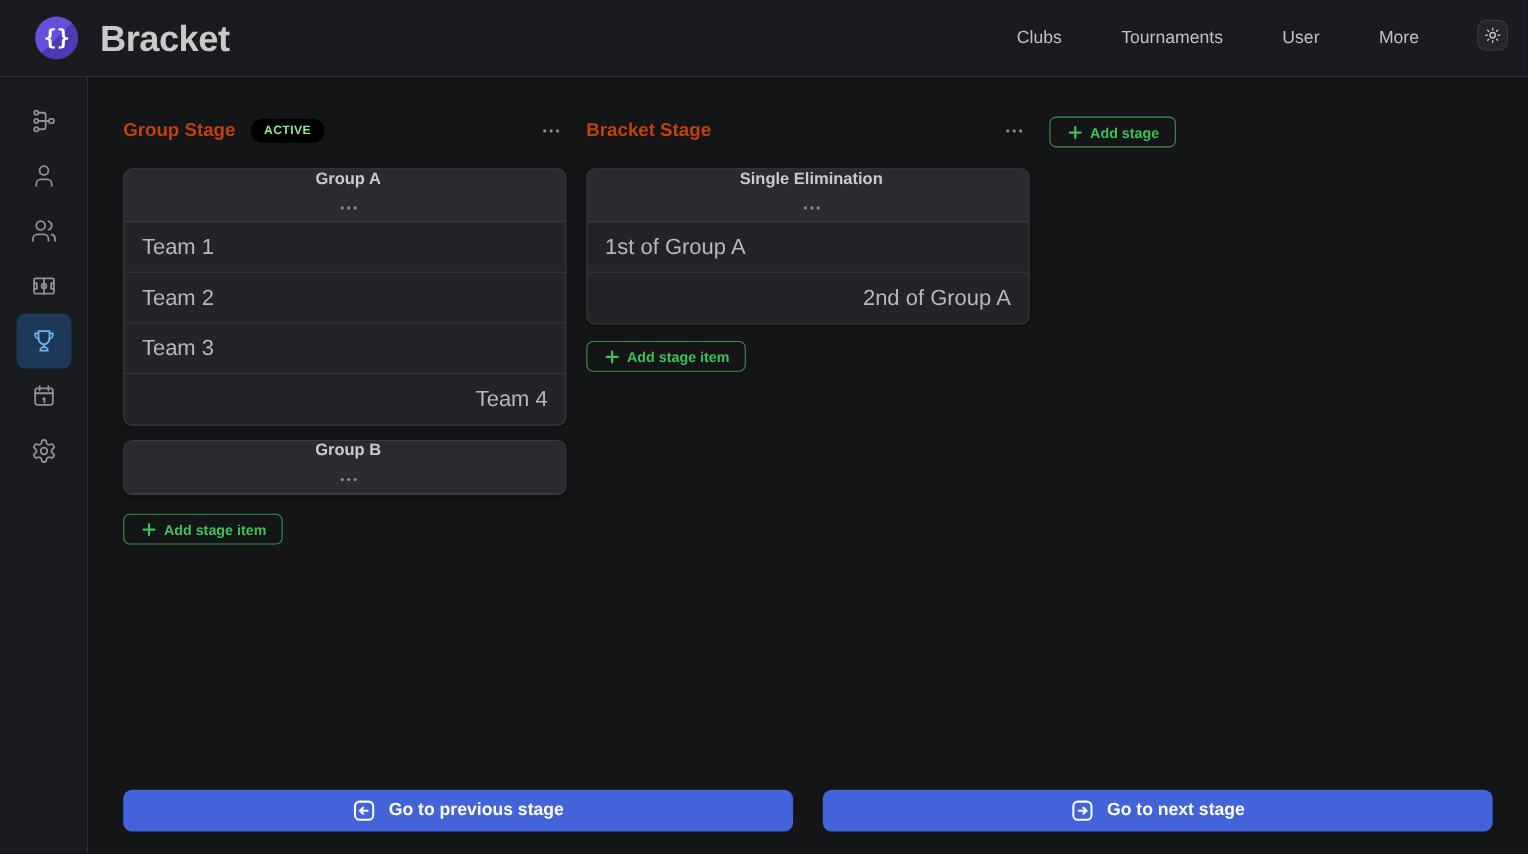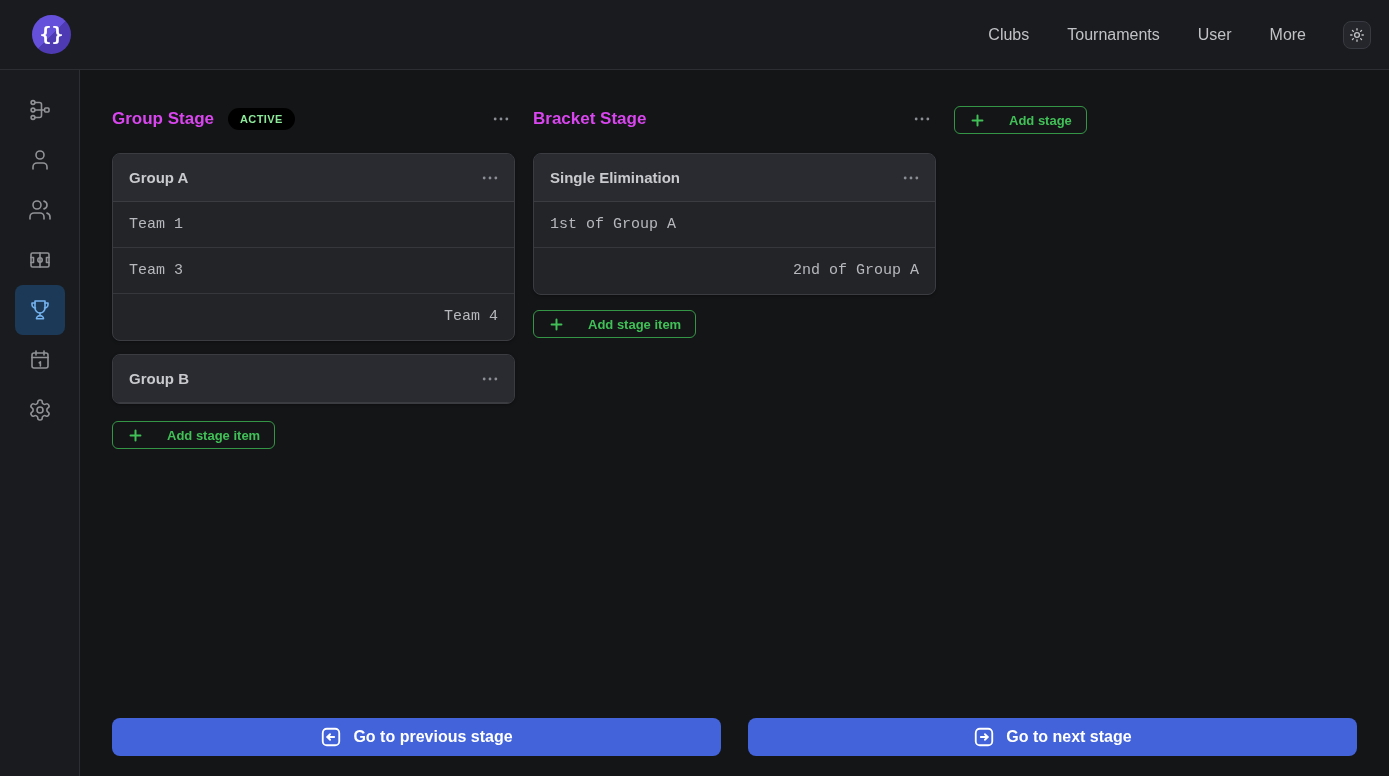--- a/index.html
+++ b/index.html
@@ -25,21 +25,21 @@
     width:39px; height:39px; border-radius:50%;
     background:linear-gradient(135deg, #6550dc 50%, #4e3bb4 50.5%);
     display:flex; align-items:center; justify-content:center;
   }
   .logo span {
     font-family:"DejaVu Sans Mono", monospace;
     font-weight:bold; font-size:20px; color:#ffffff; line-height:1;
     padding-bottom:2px;
   }
   .app-title { font-size:33px; font-weight:700; color:#c9c9cc; letter-spacing:-0.5px; }
-  .topnav { display:flex; align-items:center; gap:8px; }
+  .topnav { display:flex; align-items:flex-start; gap:24px; }
   .topnav .nav-link {
     background:none; border:none; color:#c1c2c5; font-family:inherit;
     font-size:16px; padding:8px 15px; cursor:pointer; border-radius:6px;
   }
   .theme-btn {
     width:28px; height:28px; margin-left:14px; border-radius:8px;
     background:#25262b; border:1px solid #373a40; color:#c1c2c5;
     display:flex; align-items:center; justify-content:center; cursor:pointer;
   }
 
@@ -62,50 +62,51 @@
     position:absolute; top:70px; left:80px; right:0; bottom:0;
     padding:35px 32px 0 32px;
   }
   .columns { display:grid; grid-template-columns:403px 403px auto; column-gap:18px; align-items:start; }
 
   .stage-head {
     height:28px; display:flex; align-items:center; justify-content:space-between;
     margin-bottom:20px;
   }
   .stage-head-left { display:flex; align-items:center; gap:14px; }
-  .stage-title { font-size:17px; font-weight:700; color:#d946ef; }
+  .stage-title { font-size:17px; font-weight:700; color:#c2410c; }
   .badge {
     background:#000000; color:#8ce99a; font-size:11px; font-weight:700;
     letter-spacing:0.4px; padding:5px 12px; border-radius:999px;
   }
   .dots-btn {
     background:none; border:none; color:#8b8e94; cursor:pointer;
     width:28px; height:24px; display:flex; align-items:center; justify-content:center;
   }
 
   .card {
     background:#232428; border:1px solid #3a3c42; border-radius:8px;
     overflow:hidden; box-shadow:0 1px 3px rgba(0,0,0,0.3);
   }
   .card + .card { margin-top:13px; }
   .card-head {
     height:48px; background:#2a2b30; border-bottom:1px solid #3a3c42;
     display:flex; align-items:center; justify-content:space-between;
     padding:0 10px 0 16px;
+    flex-direction:column;
   }
   .card-title { font-size:15px; font-weight:700; color:#c9cacd; }
   .card-rows { list-style:none; }
   .card-rows li {
     height:46px; line-height:46px; padding:0 16px;
-    font-size:15px; color:#b6b8bd; border-bottom:1px solid #35373d;font-family:Liberation Mono, monospace;
+    font-size:20px; color:#b6b8bd; border-bottom:1px solid #35373d;
   }
   .card-rows li:last-child { border-bottom:none;text-align:right; }
 
   .btn-green {
-    display:inline-flex; align-items:center; gap:23px; height:28px; padding:0 14px;
+    display:inline-flex; align-items:center; gap:5px; height:28px; padding:0 14px;
     background:transparent; border:1px solid rgba(64,192,87,0.75); border-radius:6px;
     color:#40c057; font-family:inherit; font-weight:700; font-size:13px; cursor:pointer;
   }
   .add-item-left { margin-top:17px; }
   .add-item-mid  { margin-top:15px; }
   .col-actions { display:flex; justify-content:flex-start; padding-top:1px; }
 
   
   .stage-nav {
     position:absolute; left:32px; right:32px; bottom:20px;
@@ -118,20 +119,21 @@
   }
 </style>
 </head>
 <body>
 
 <header class="topbar">
   <div class="brand">
     <div class="logo">
       <span>{}</span>
     </div>
+    <div class="app-title">Bracket</div>
   </div>
   <nav class="topnav">
     <button class="nav-link">Clubs</button>
     <button class="nav-link">Tournaments</button>
     <button class="nav-link">User</button>
     <button class="nav-link">More</button>
     <button class="theme-btn">
       <span>
         <svg width="16" height="16" viewBox="0 0 24 24" fill="none" stroke="currentColor" stroke-width="2" stroke-linecap="round">
           <circle cx="12" cy="12" r="3.6"></circle>
@@ -245,20 +247,21 @@
               <svg width="20" height="20" viewBox="0 0 24 24" fill="currentColor">
                   <circle cx="5" cy="12" r="1.7"></circle>
                   <circle cx="12" cy="12" r="1.7"></circle>
                   <circle cx="19" cy="12" r="1.7"></circle>
                 </svg>
             </span>
           </button>
         </header>
         <ul class="card-rows">
           <li>Team 1</li>
+          <li>Team 2</li>
           <li>Team 3</li>
           <li>Team 4</li>
         </ul>
       </section>
 
       <section class="card">
         <header class="card-head">
           <span class="card-title">Group B</span>
           <button class="dots-btn">
             <span>

